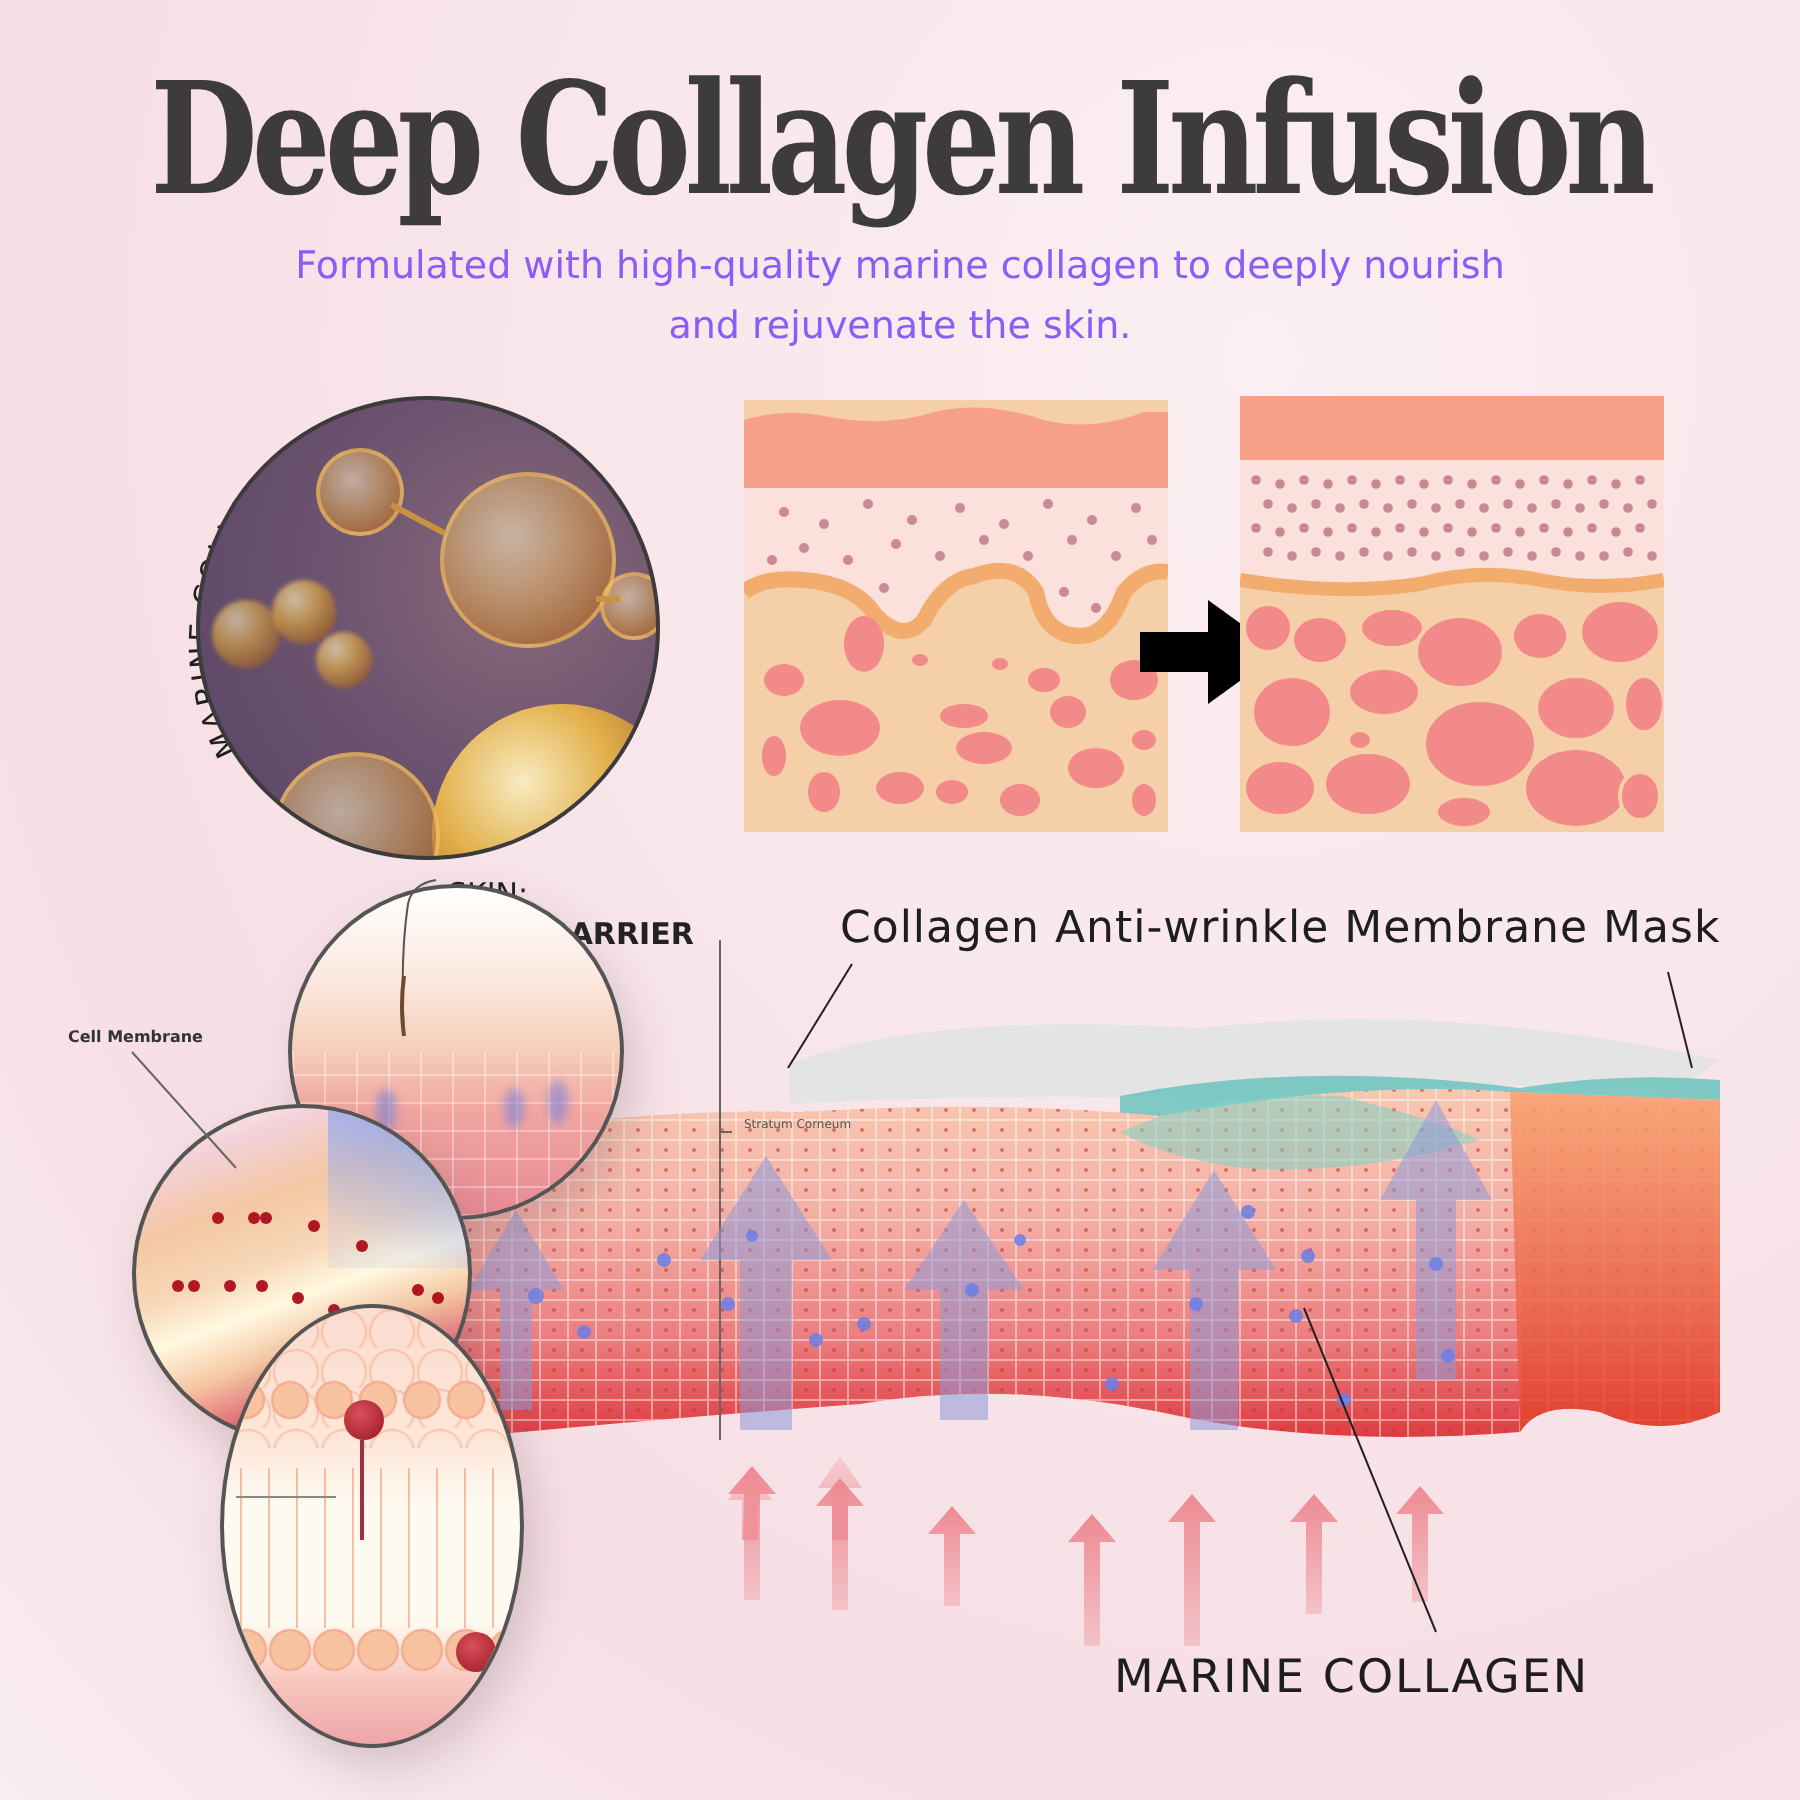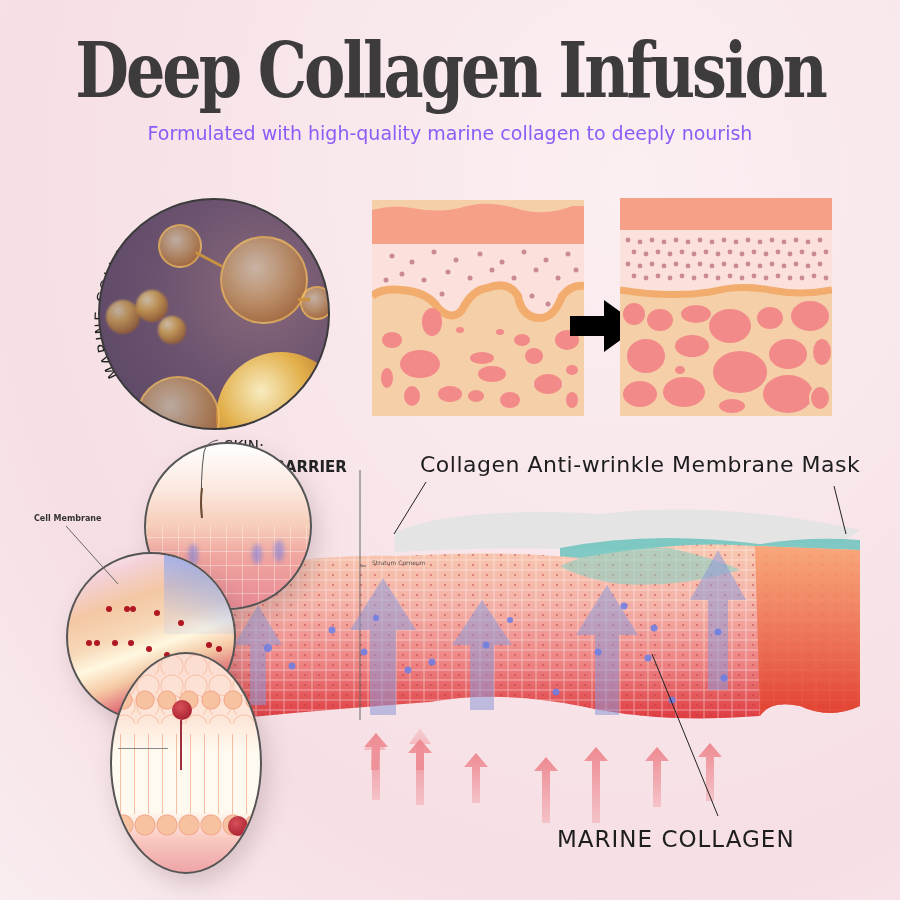--- a/index.html
+++ b/index.html
@@ -25,20 +25,21 @@
   .stratum-label { left: 372px; top: 559px; font-size: 6px; color: #555; }
   .marine-label { left: 557px; top: 826px; font-size: 23px; letter-spacing: 1px; color: #1e1e1e; }
   .zoom-circle { border-radius: 50%; overflow: hidden; border: 2px solid #555; box-shadow: 6px 10px 22px rgba(120,90,100,.25); }
 </style>
 </head>
 <body>
 
 <div class="abs title">Deep Collagen Infusion</div>
 <div class="abs subtitle">
   <div>Formulated with high-quality marine collagen to deeply nourish</div>
+  <div>and rejuvenate the skin.</div>
 </div>
 
 <svg class="abs curved-label" viewBox="0 0 280 280">
   <defs>
     <path id="arcPath" d="M 52 210 A 112 112 0 0 1 160 40" fill="none"></path>
   </defs>
   <text font-family="DejaVu Sans, sans-serif" font-size="15" letter-spacing="1.5" fill="#1e1e1e">
     <textPath href="#arcPath" startOffset="2%"><tspan>MARINE COLLAGEN</tspan></textPath>
   </text>
 </svg>

